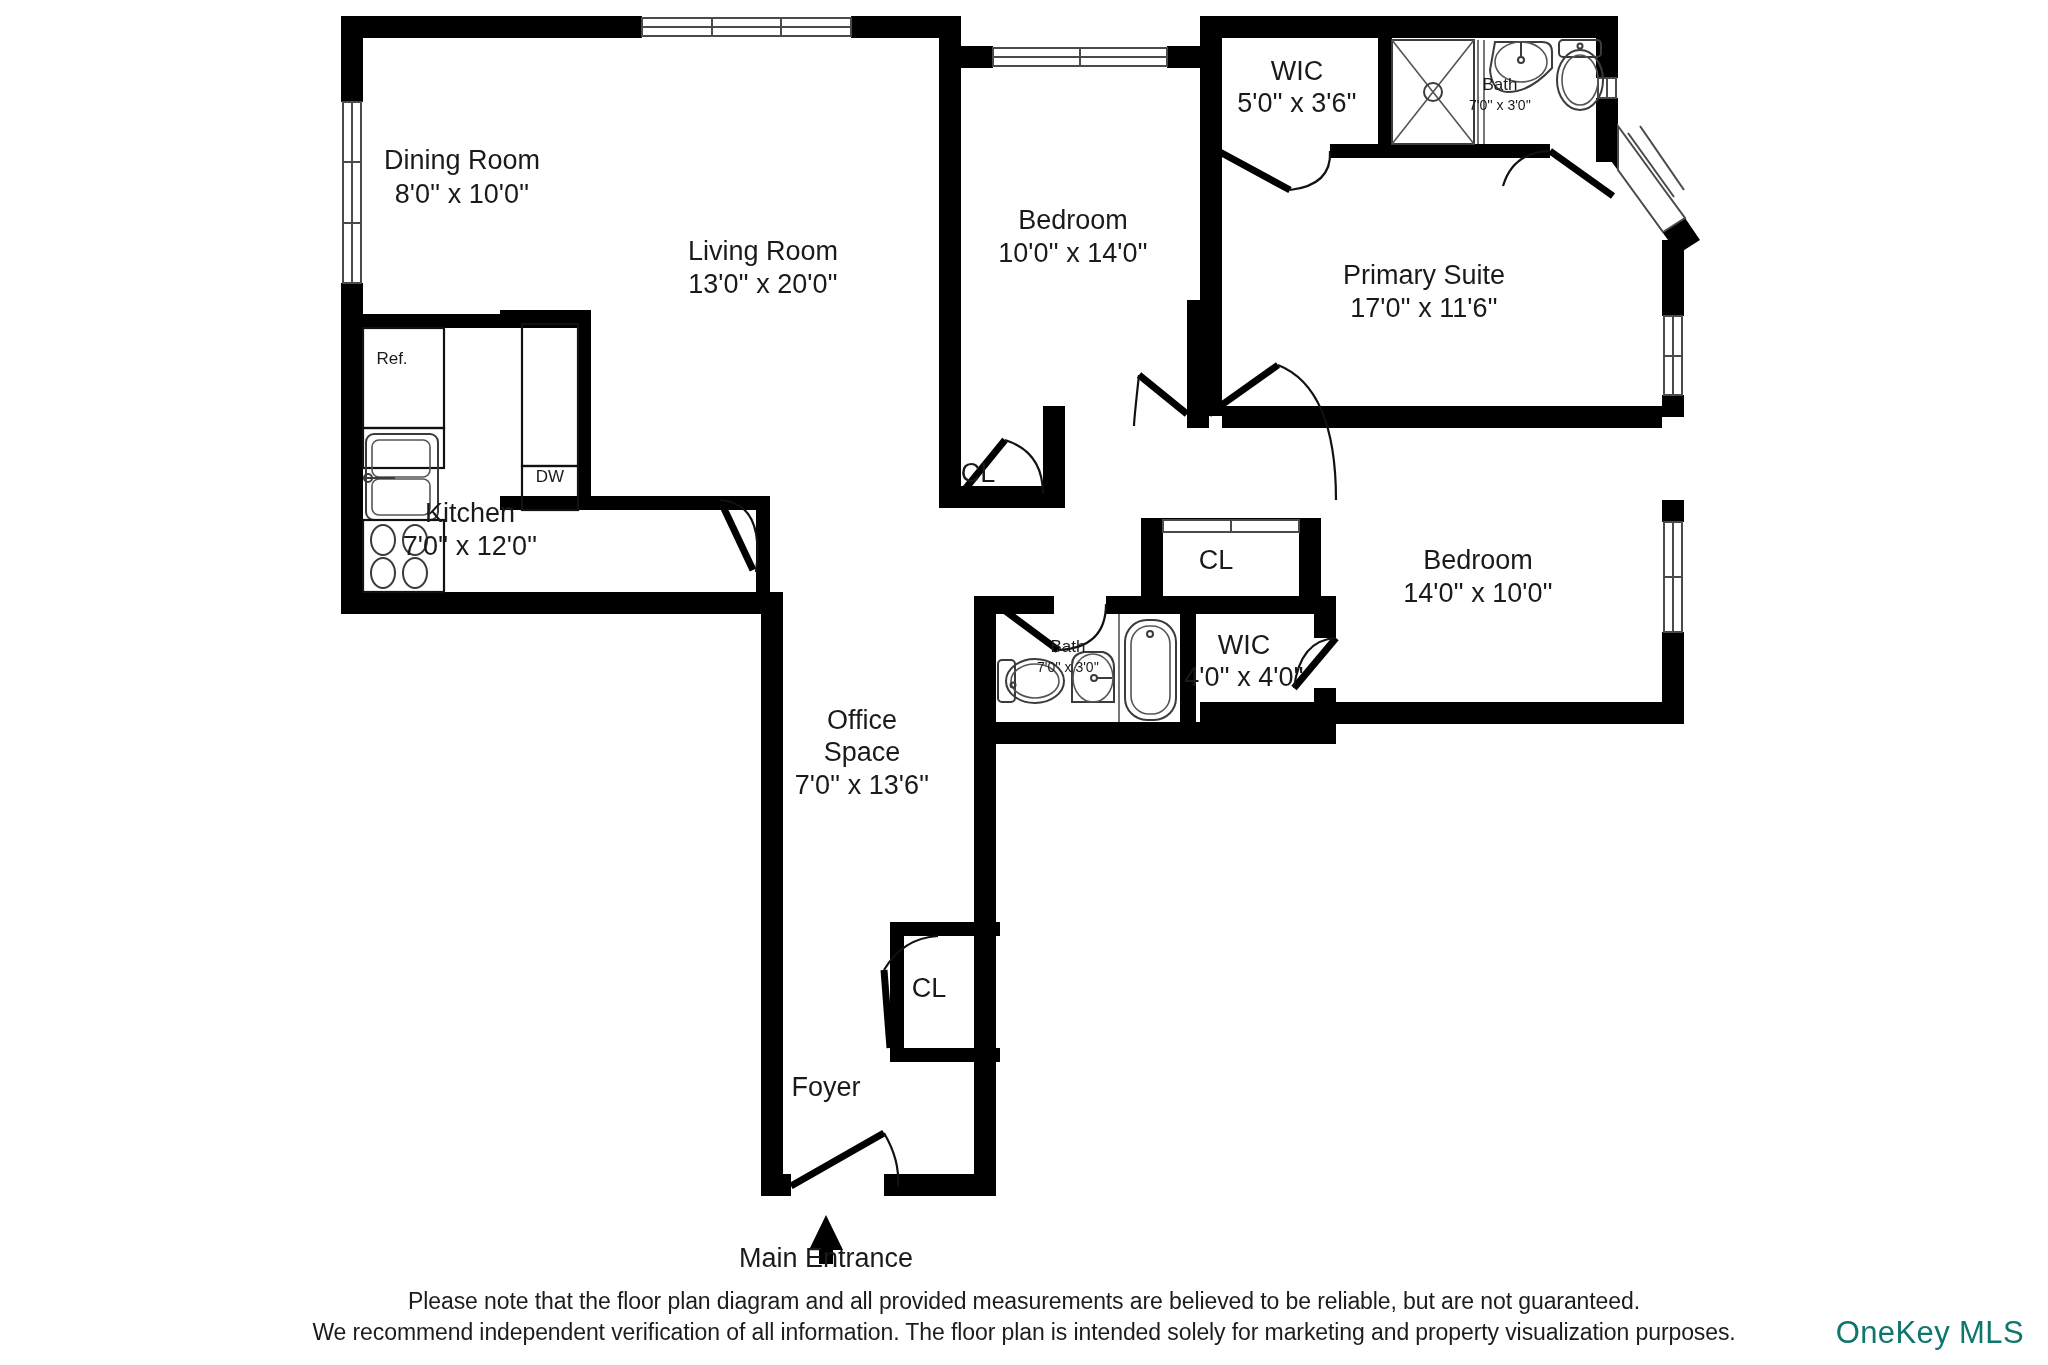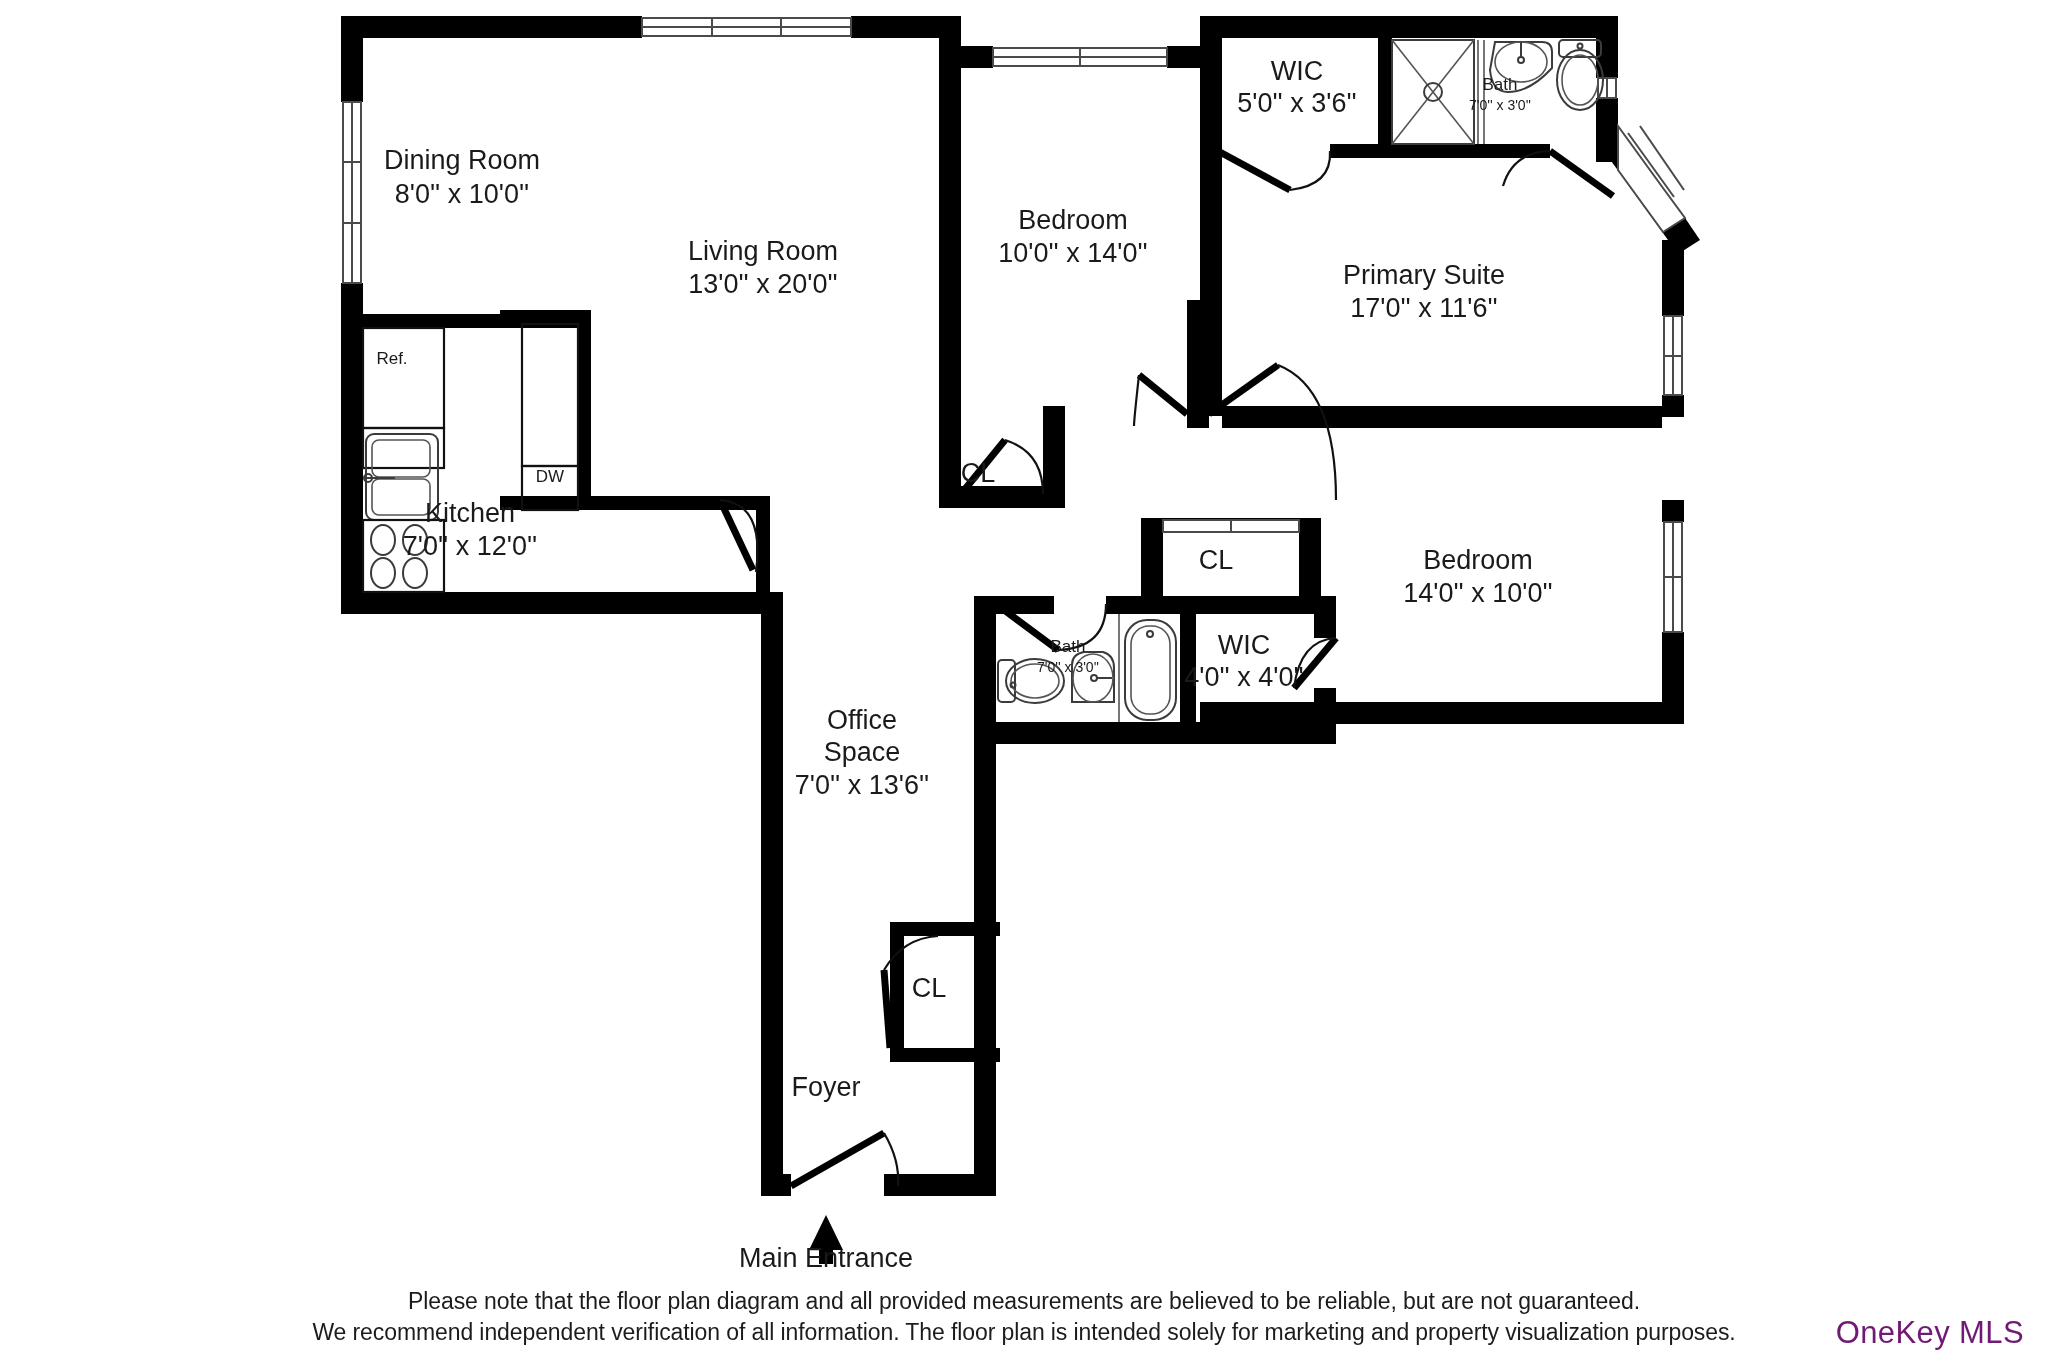--- a/index.html
+++ b/index.html
@@ -100,21 +100,21 @@
     letter-spacing: -0.1px;
   }
   .disclaimer-l1 { top: 1286px; }
   .disclaimer-l2 { top: 1317px; }
   .watermark {
     position: absolute;
     right: 24px;
     bottom: 14px;
     font-family: "Liberation Sans", sans-serif;
     font-size: 31px;
-    color: #701a75;
+    color: #0f766e;
     letter-spacing: 0.4px;
     user-select: none;
   }
   .entrance-caption {
     position: absolute;
     font-family: Liberation Sans, sans-serif;
     font-size: 27px;
     color: #1a1a1a;
     text-align: center;
     white-space: nowrap;

